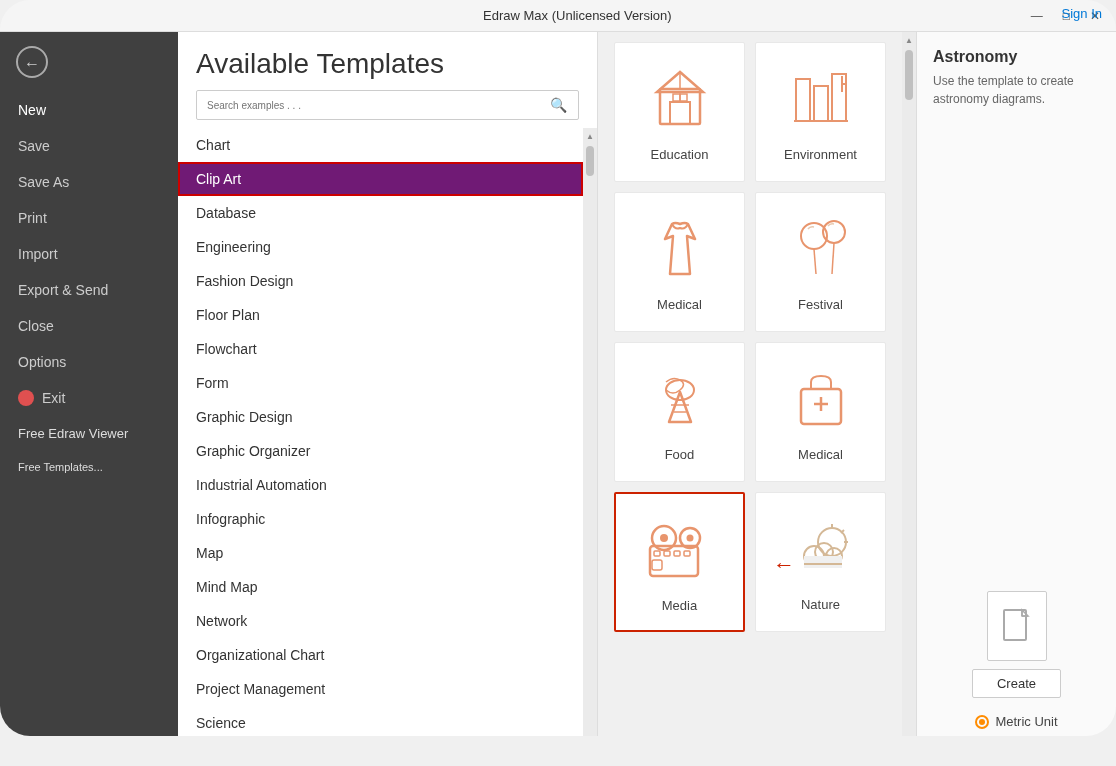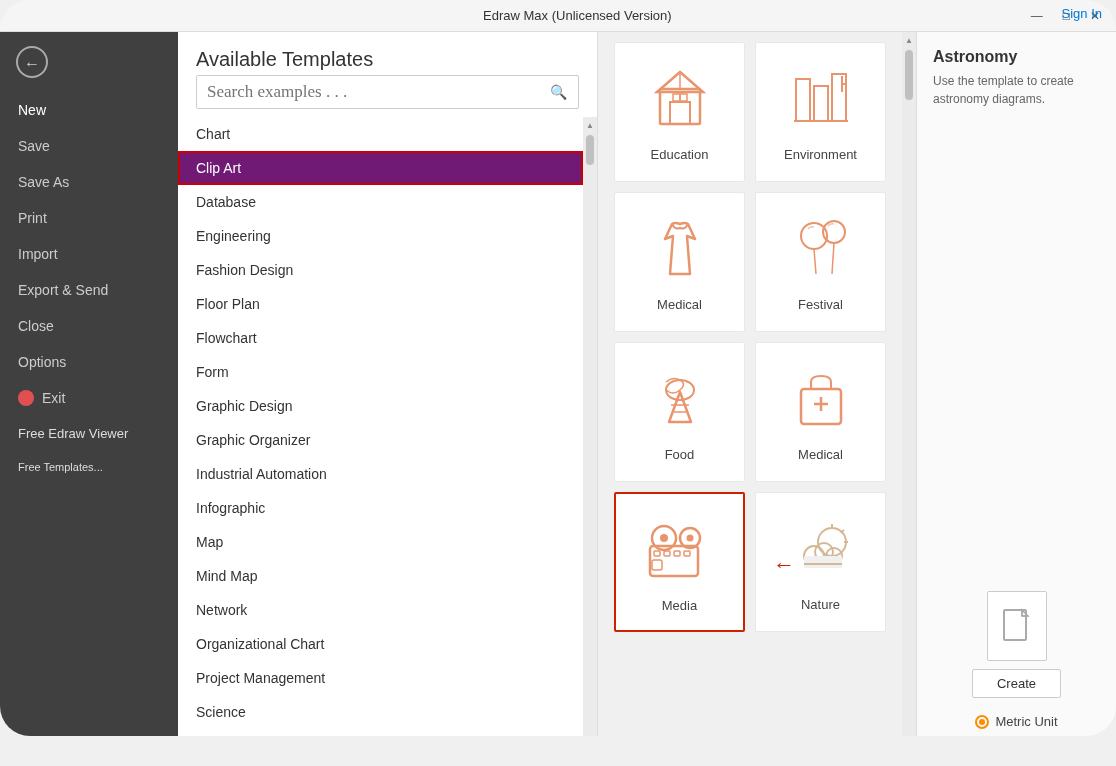--- a/index.html
+++ b/index.html
@@ -67,36 +67,35 @@
       background: #fff;
       display: flex;
       flex-direction: column;
       flex-shrink: 0;
       border-right: 1px solid #ddd;
     }
     .template-header {
       padding: 16px 18px 8px;
       flex-shrink: 0;
     }
-    .template-title { font-size: 20px; font-weight: 400; color: #333; margin-bottom: 4px; }
+    .template-title { font-size: 28px; font-weight: 400; color: #333; margin-bottom: 10px; }
     .search-bar {
       display: flex;
       align-items: center;
       border: 1px solid #ccc;
       border-radius: 2px;
       overflow: hidden;
     }
     .search-input {
       flex: 1;
       border: none;
       outline: none;
       padding: 6px 10px;
-      font-size: 17px;
+      font-size: 10px;
       color: #999;
-      font-family: Liberation Serif, serif;
     }
     .search-btn {
       background: none; border: none; cursor: pointer;
       padding: 6px 10px;
       color: #666; font-size: 14px;
     }
 
     .category-list-wrapper {
       display: flex;
       flex: 1;

